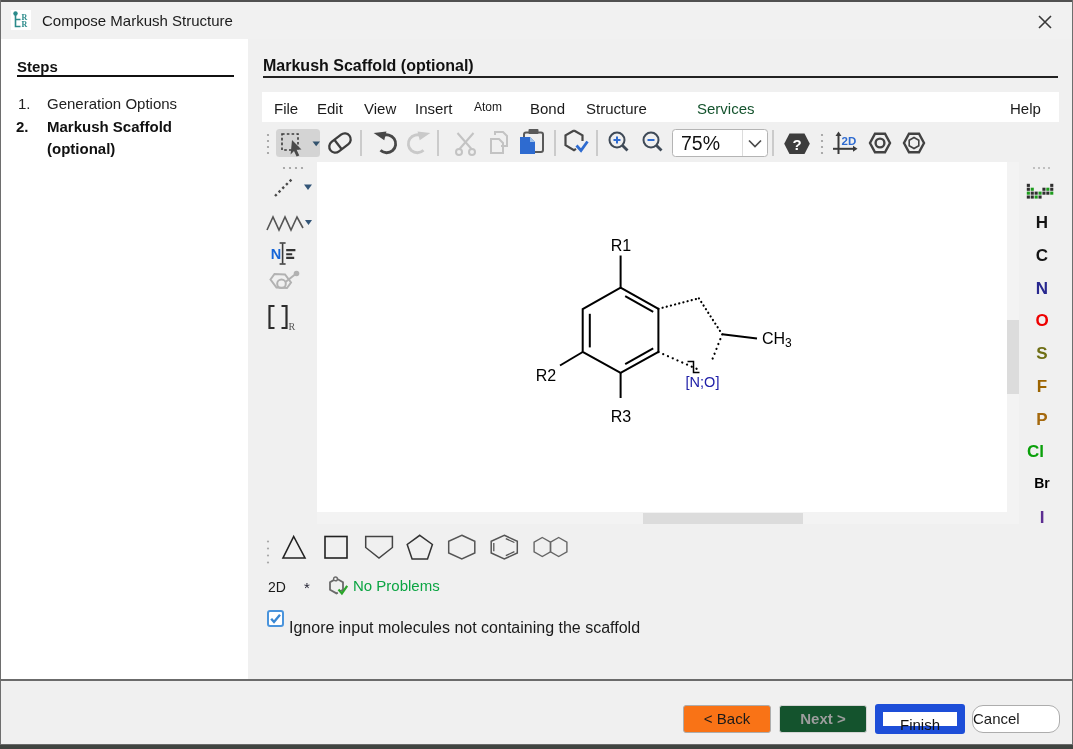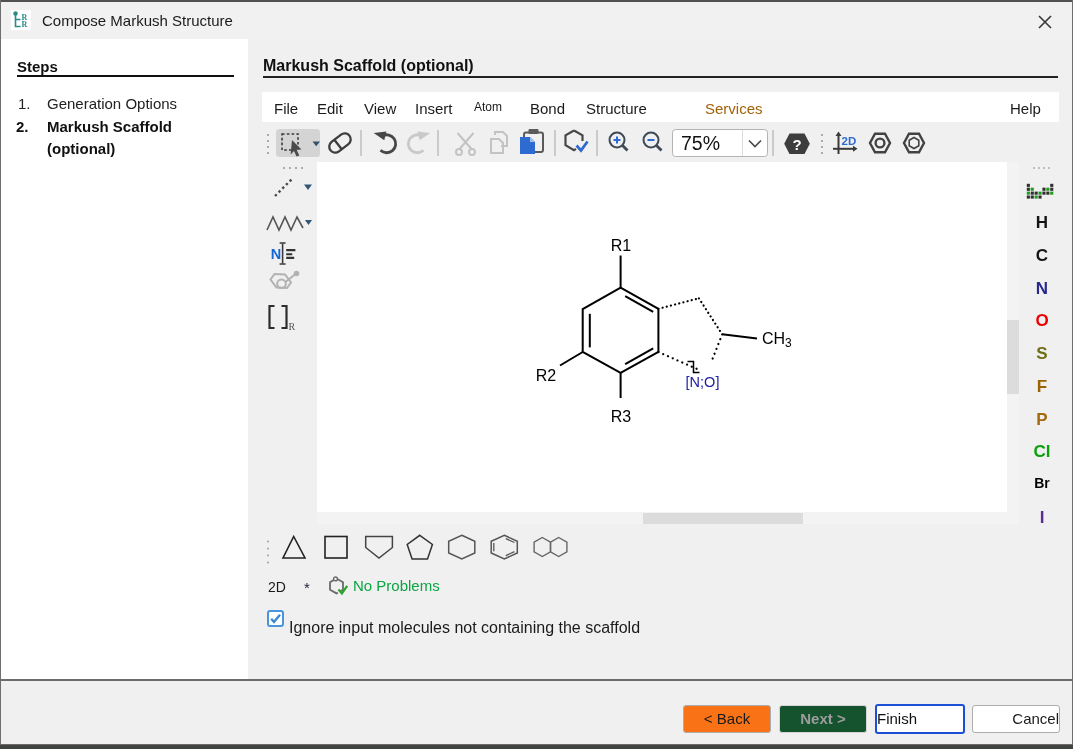--- a/index.html
+++ b/index.html
@@ -45,21 +45,21 @@
   <div class="abs" style="left:263px;top:76px;width:795px;height:2px;background:#222;"></div>
 
   <div class="abs" style="left:262px;top:92px;width:797px;height:30px;background:#ffffff;"></div>
   <div class="abs txt" style="left:274px;top:100px;font-size:15px;color:#1a1a1a;">File</div>
   <div class="abs txt" style="left:317px;top:100px;font-size:15px;color:#1a1a1a;">Edit</div>
   <div class="abs txt" style="left:364px;top:100px;font-size:15px;color:#1a1a1a;">View</div>
   <div class="abs txt" style="left:415px;top:100px;font-size:15px;color:#1a1a1a;">Insert</div>
   <div class="abs txt" style="left:474px;top:100px;font-size:12px;color:#1a1a1a;">Atom</div>
   <div class="abs txt" style="left:530px;top:100px;font-size:15px;color:#1a1a1a;">Bond</div>
   <div class="abs txt" style="left:586px;top:100px;font-size:15px;color:#1a1a1a;">Structure</div>
-  <div class="abs txt" style="left:697px;top:100px;font-size:15px;color:#a16207;margin-left:8px;">Services</div>
+  <div class="abs txt" style="left:697px;top:100px;font-size:15px;color:#14532d;">Services</div>
   <div class="abs txt" style="left:1010px;top:100px;font-size:15px;color:#1a1a1a;">Help</div>
 
   <svg class="abs" style="left:262px;top:122px;" width="797" height="38" viewBox="0 0 797 38" id="toolbar">
 
     <g fill="#9a9a9a">
       <circle cx="6" cy="13" r="1.1"></circle>
         <circle cx="6" cy="19" r="1.1"></circle>
         <circle cx="6" cy="25" r="1.1"></circle>
         <circle cx="6" cy="31" r="1.1"></circle>
     </g>
@@ -265,21 +265,21 @@
       <rect x="12.5" y="29.5" width="3.1" height="3.1" fill="#2e2e2e"></rect>
     </g>
   </svg>
   <div class="abs txt" style="left:1027px;top:213px;width:30px;text-align:center;font-size:17px;font-weight:bold;color:#141414;">H</div>
   <div class="abs txt" style="left:1027px;top:246px;width:30px;text-align:center;font-size:17px;font-weight:bold;color:#141414;">C</div>
   <div class="abs txt" style="left:1027px;top:279px;width:30px;text-align:center;font-size:17px;font-weight:bold;color:#28288f;">N</div>
   <div class="abs txt" style="left:1027px;top:311px;width:30px;text-align:center;font-size:17px;font-weight:bold;color:#ee0000;">O</div>
   <div class="abs txt" style="left:1027px;top:344px;width:30px;text-align:center;font-size:17px;font-weight:bold;color:#6e6e14;">S</div>
   <div class="abs txt" style="left:1027px;top:377px;width:30px;text-align:center;font-size:17px;font-weight:bold;color:#9c6400;">F</div>
   <div class="abs txt" style="left:1027px;top:410px;width:30px;text-align:center;font-size:17px;font-weight:bold;color:#a5690e;">P</div>
-  <div class="abs txt" style="left:1027px;top:442px;width:30px;text-align:center;font-size:17px;font-weight:bold;color:#0aa00a;">Cl</div>
+  <div class="abs txt" style="left:1027px;top:442px;width:30px;text-align:left;font-size:17px;font-weight:bold;color:#0aa00a;">Cl</div>
   <div class="abs txt" style="left:1027px;top:475px;width:30px;text-align:center;font-size:14px;font-weight:bold;color:#000000;">Br</div>
   <div class="abs txt" style="left:1027px;top:508px;width:30px;text-align:center;font-size:17px;font-weight:bold;color:#5c2d91;">I</div>
 
   <svg class="abs" style="left:262px;top:530px;" width="320" height="36" viewBox="0 0 320 36" id="templates">
     <g fill="#a8a8a8">
       <circle cx="6" cy="11.5" r="1.1"></circle>
         <circle cx="6" cy="18.5" r="1.1"></circle>
         <circle cx="6" cy="25.5" r="1.1"></circle>
         <circle cx="6" cy="32.5" r="1.1"></circle>
     </g>
@@ -312,15 +312,15 @@
   <div class="abs" style="left:267px;top:610px;width:13px;height:13px;background:#fff;border:2px solid #4a94dc;border-radius:3px;"></div>
   <svg class="abs" style="left:269px;top:612px;" width="13" height="13" viewBox="0 0 13 13">
     <path d="M2.2 6.8 L5 10 L11 2.8" stroke="#3987d3" stroke-width="2.4" fill="none"></path>
   </svg>
   <div class="abs txt" style="left:289px;top:607px;font-size:16px;color:#1a1a1a;margin-top:12px;">Ignore input molecules not containing the scaffold</div>
 
   <div class="abs" style="left:0;top:679px;width:1073px;height:2px;background:#6b6b6b;"></div>
 
   <div class="abs" style="left:683px;top:705px;width:88px;height:28px;background:#f97316;border:1px solid #adadad;border-radius:3px;box-sizing:border-box;text-align:center;font-size:15px;color:#1a1a1a;line-height:25px;">&lt; Back</div>
   <div class="abs" style="left:779px;top:705px;width:88px;height:28px;background:#14532d;border:1px solid #d5d5d5;border-radius:3px;box-sizing:border-box;text-align:center;font-size:15px;color:#9d9d9d;line-height:25px;font-weight:bold;">Next &gt;</div>
-  <div class="abs" style="left:875px;top:704px;width:90px;height:30px;background:#fff;border:2px solid #1d4ed8;border-radius:3px;box-sizing:border-box;font-size:15px;color:#111;line-height:25px;">Finish</div>
-  <div class="abs" style="left:972px;top:705px;width:88px;height:28px;background:#fff;border:1px solid #adadad;border-radius:3px;box-sizing:border-box;text-align:right;font-size:15px;color:#1a1a1a;line-height:25px;">Cancel</div>
+  <div class="abs" style="left:875px;top:704px;width:90px;height:30px;background:#fff;border:8px solid #1d4ed8;border-radius:3px;box-sizing:border-box;text-align:center;font-size:15px;color:#111;line-height:25px;">Finish</div>
+  <div class="abs" style="left:972px;top:705px;width:88px;height:28px;background:#fff;border:1px solid #adadad;border-radius:11px;box-sizing:border-box;text-align:left;font-size:15px;color:#1a1a1a;line-height:25px;">Cancel</div>
 </div>
 
 </body></html>

